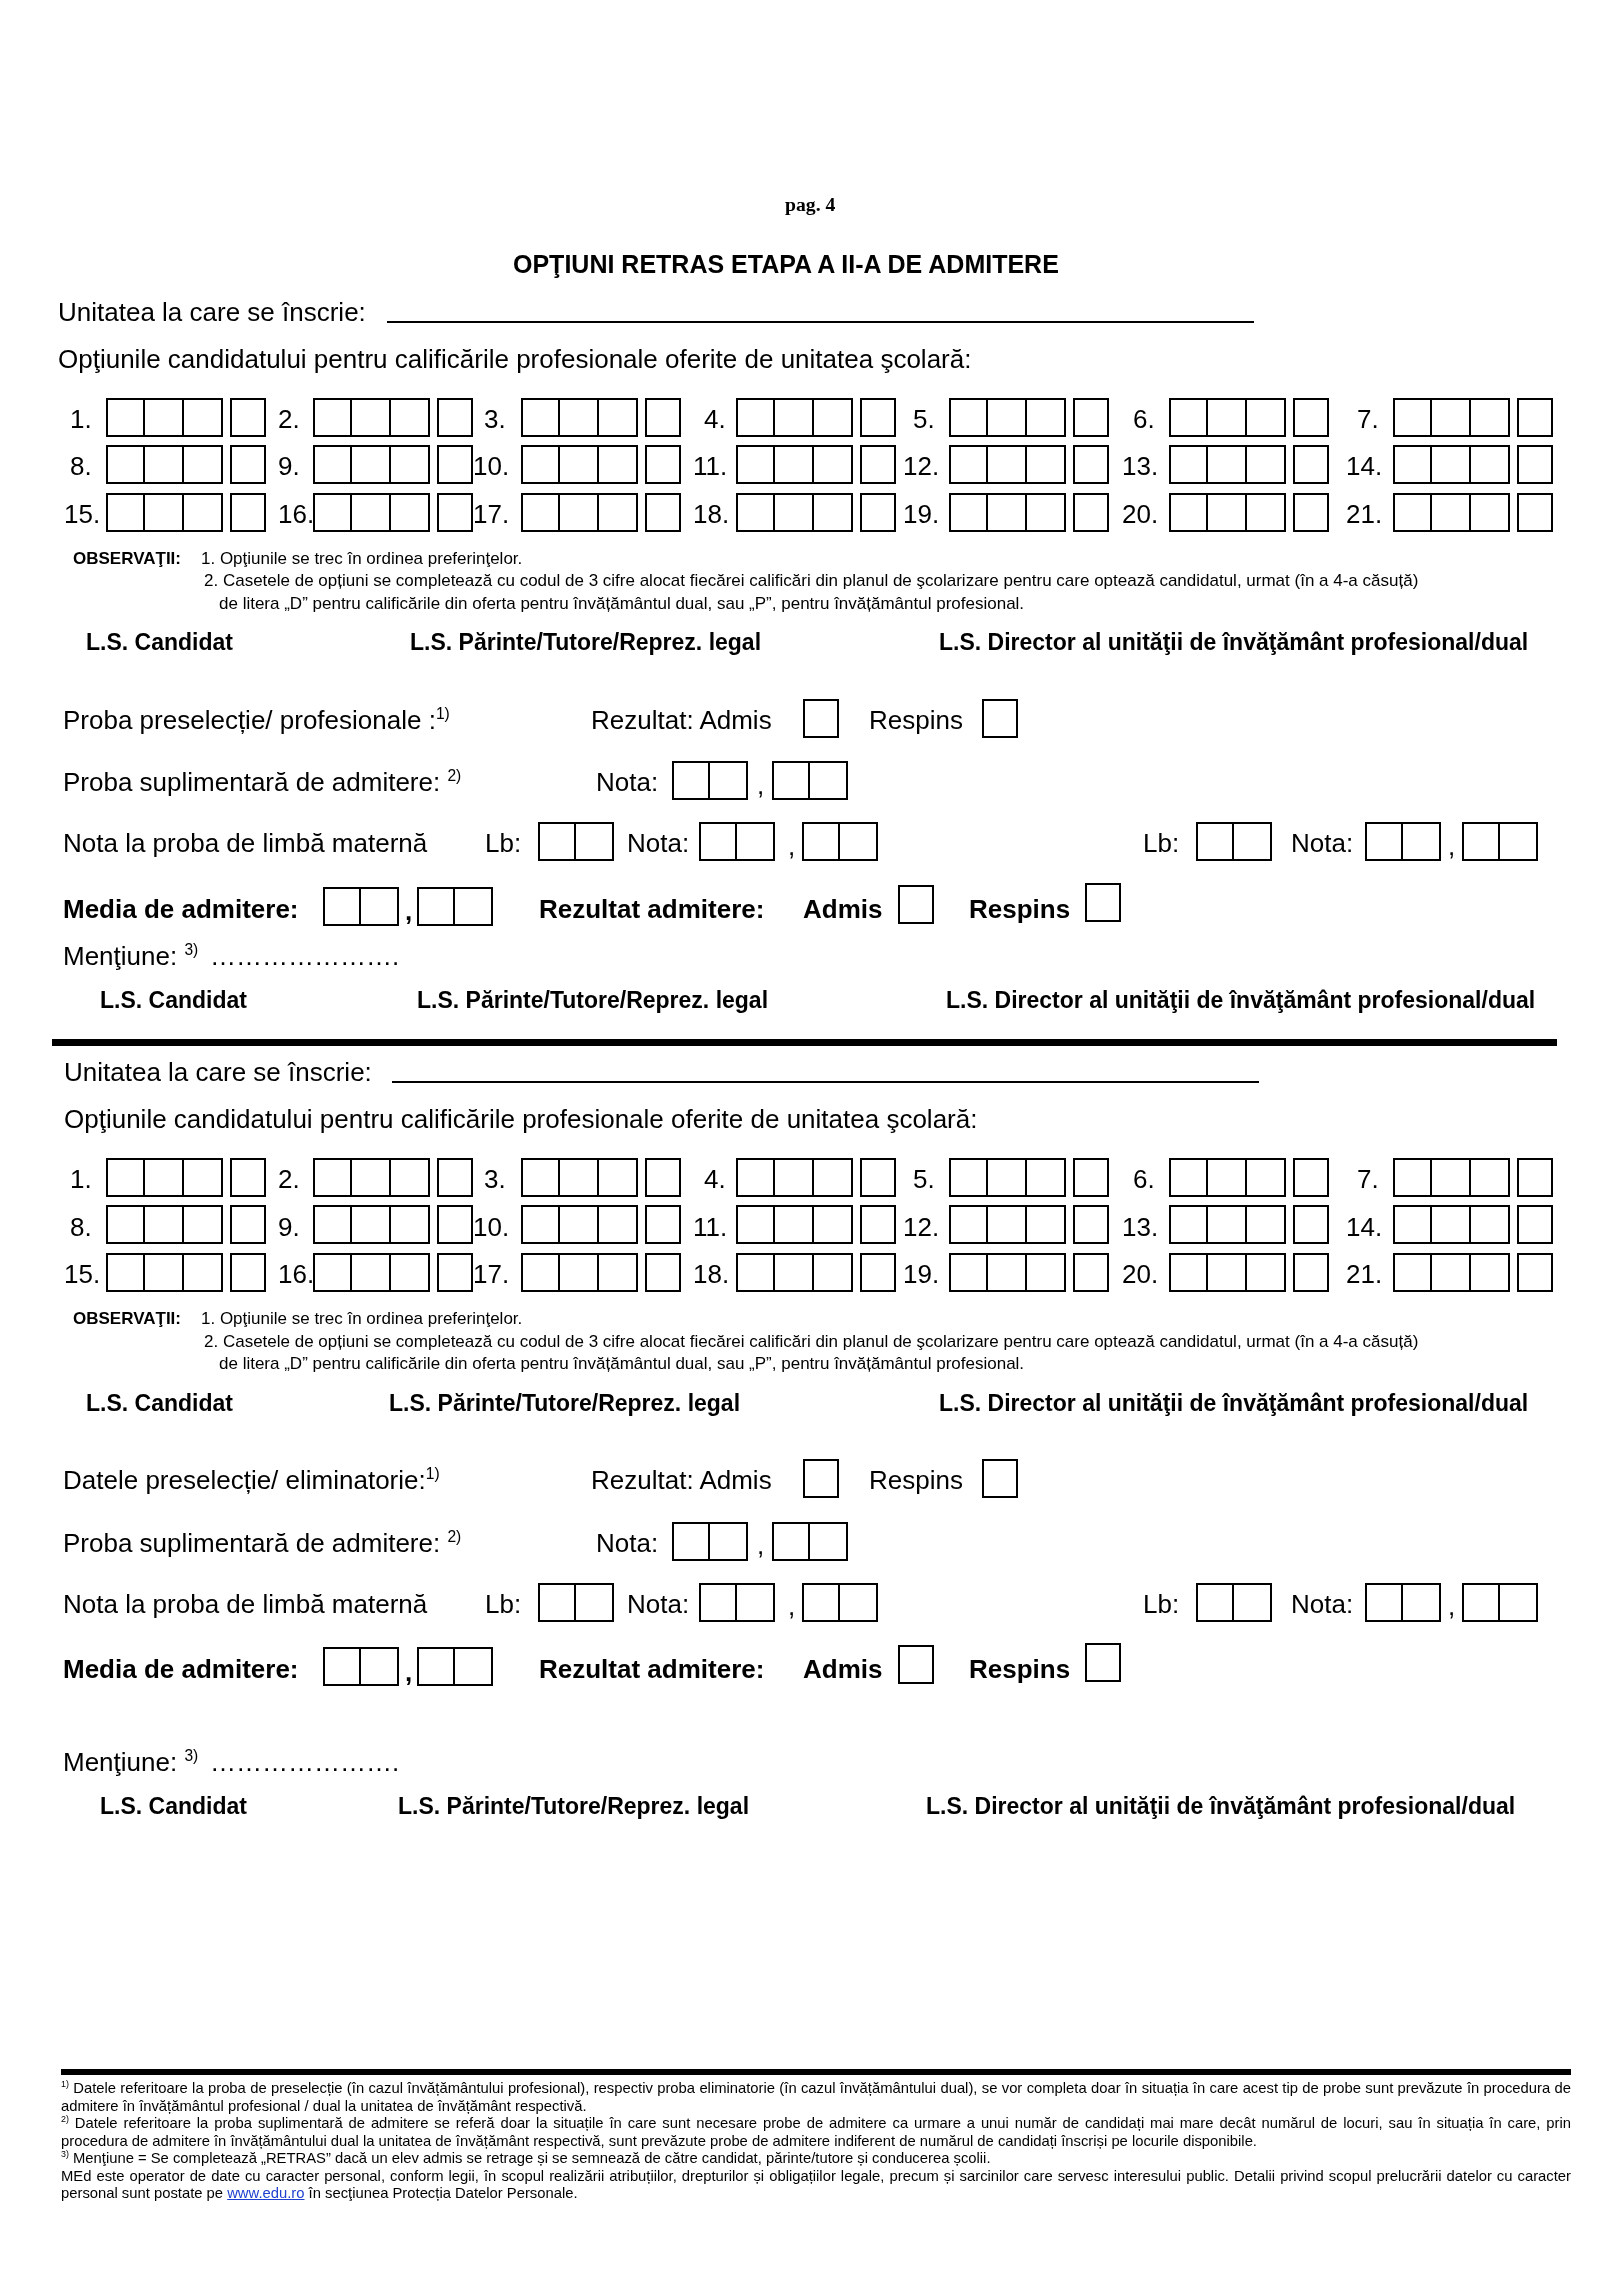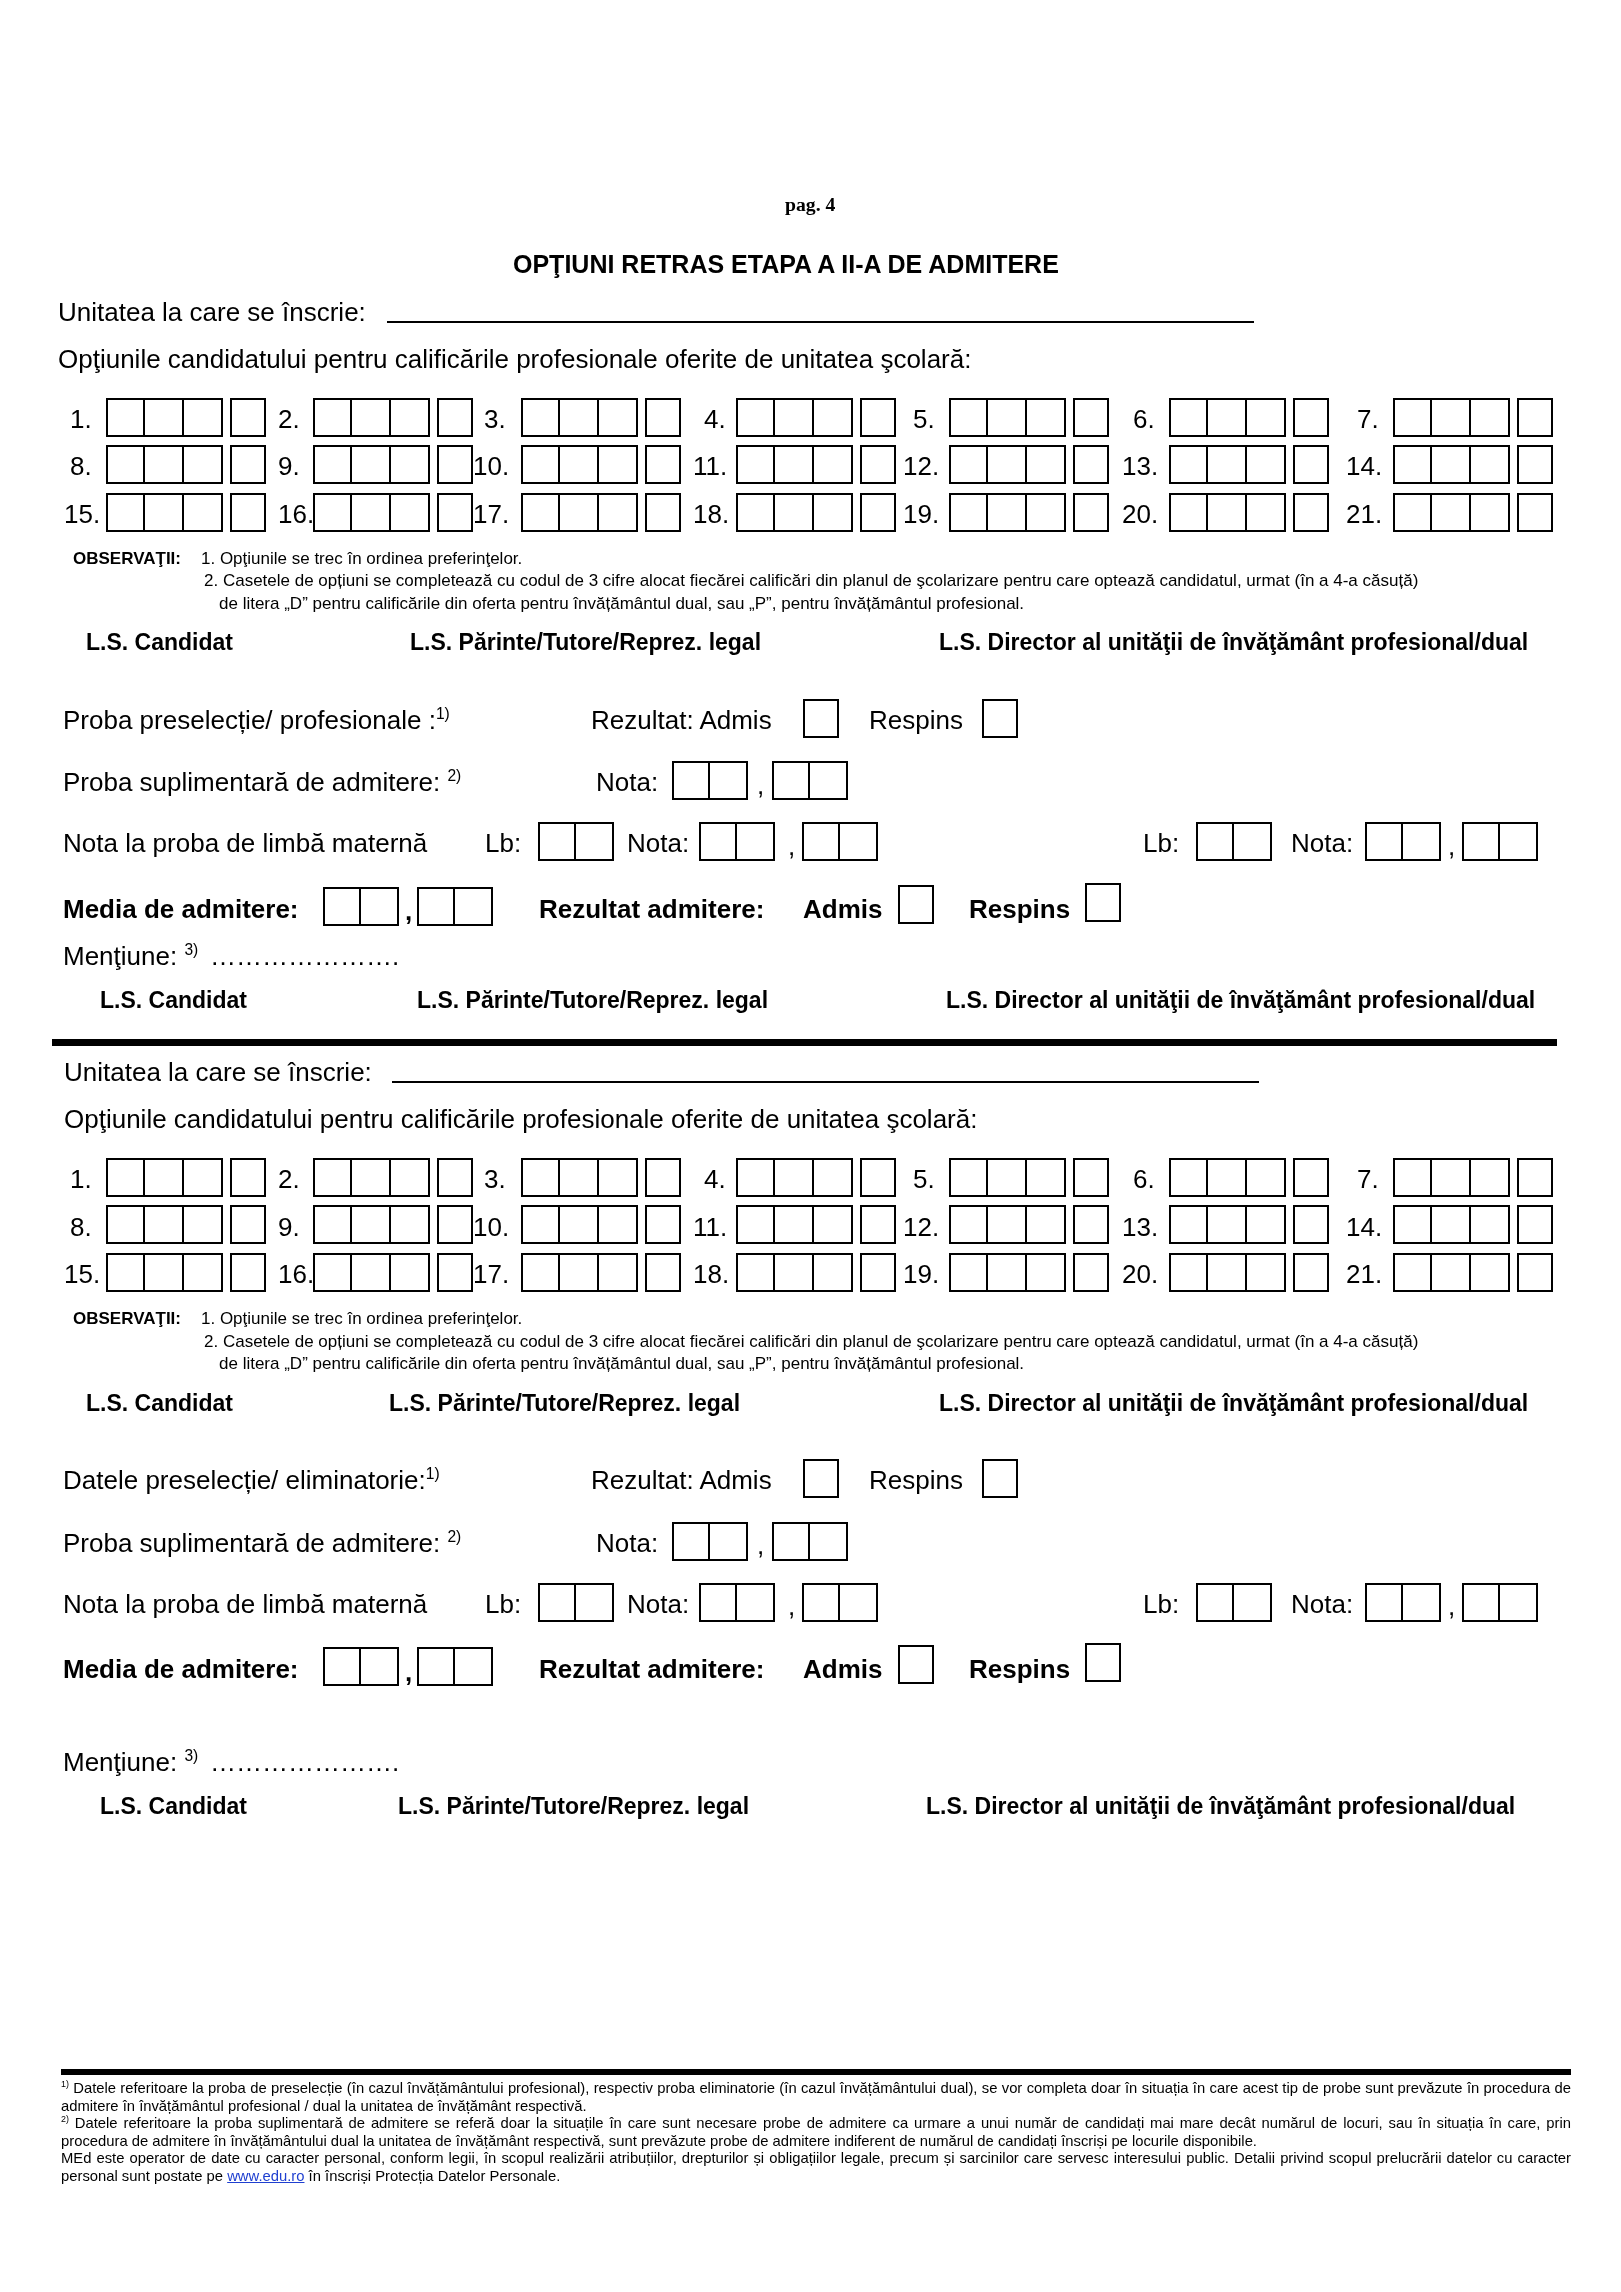--- a/index.html
+++ b/index.html
@@ -570,15 +570,16 @@
       <div class="abs ls" style="left:100px;top:1795px">L.S. Candidat</div>
       <div class="abs ls" style="left:398px;top:1795px">L.S.  Părinte/Tutore/Reprez. legal</div>
       <div class="abs ls" style="left:926px;top:1795px">L.S. Director al unităţii de învăţământ profesional/dual</div>
     </div>
   </div>
 
 <div class="sep" style="left:61px;top:2069px;width:1510px;height:6.3px;"></div>
 <div class="abs foot" style="left:61px;top:2080px;width:1510px;">
   <div><sup>1)</sup><span> Datele referitoare la proba de preselecție (în cazul învățământului profesional), respectiv proba eliminatorie (în cazul învățământului dual), se vor completa doar în situația în care acest tip de probe sunt prevăzute în procedura de admitere în învățământul profesional / dual la unitatea de învățământ respectivă.</span></div>
   <div><sup>2)</sup><span> Datele referitoare la proba suplimentară de admitere se referă doar la situațile în care sunt necesare probe de admitere ca urmare a unui număr de candidați mai mare decât numărul de locuri, sau în situația în care, prin procedura de admitere în învățământului dual la unitatea de învățământ respectivă, sunt prevăzute probe de admitere indiferent de numărul de candidați înscriși pe locurile disponibile.</span></div>
-  <div><span>MEd este operator de date cu caracter personal, conform legii, în scopul realizării atribuțiilor, drepturilor și obligațiilor legale, precum și sarcinilor care servesc interesului public. Detalii privind scopul prelucrării datelor cu caracter personal sunt postate pe </span><a href="#">www.edu.ro</a><span> în înscriși Protecția Datelor Personale.</span></div>
+  <div><sup>3)</sup><span> Menţiune = Se completează „RETRAS” dacă un elev admis se retrage și se semnează de către candidat, părinte/tutore și conducerea școlii.</span></div>
+  <div><span>MEd este operator de date cu caracter personal, conform legii, în scopul realizării atribuțiilor, drepturilor și obligațiilor legale, precum și sarcinilor care servesc interesului public. Detalii privind scopul prelucrării datelor cu caracter personal sunt postate pe </span><a href="#">www.edu.ro</a><span> în secţiunea Protecția Datelor Personale.</span></div>
 </div>
 
 
 </body></html>

